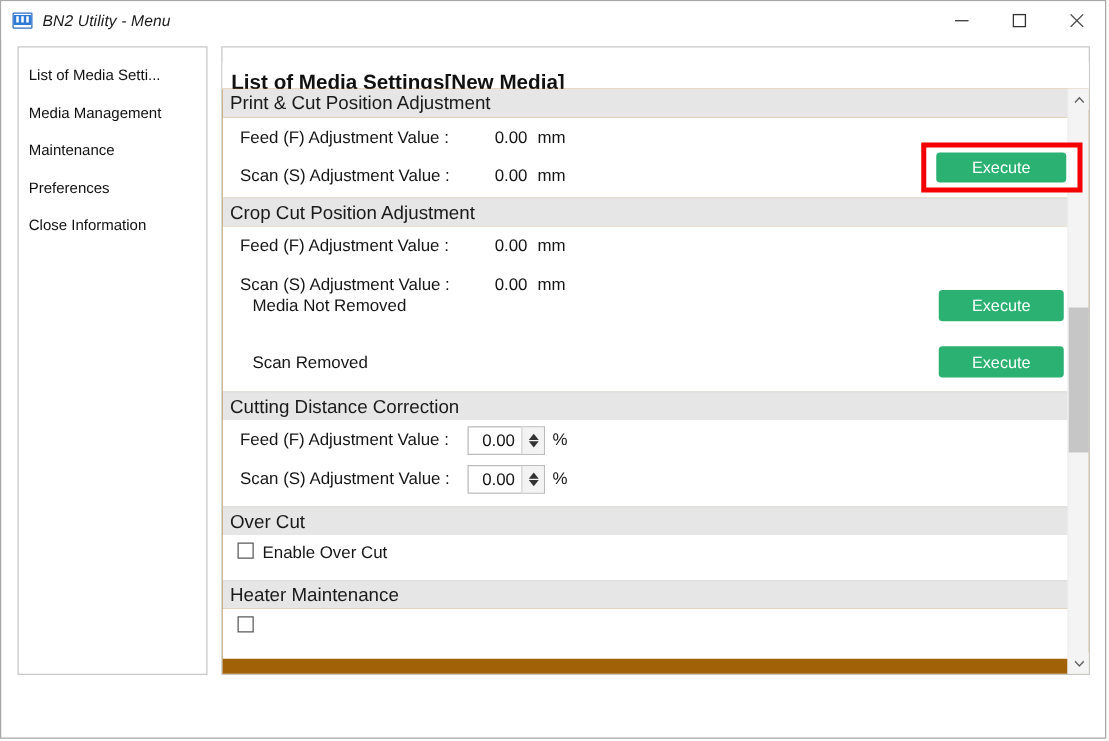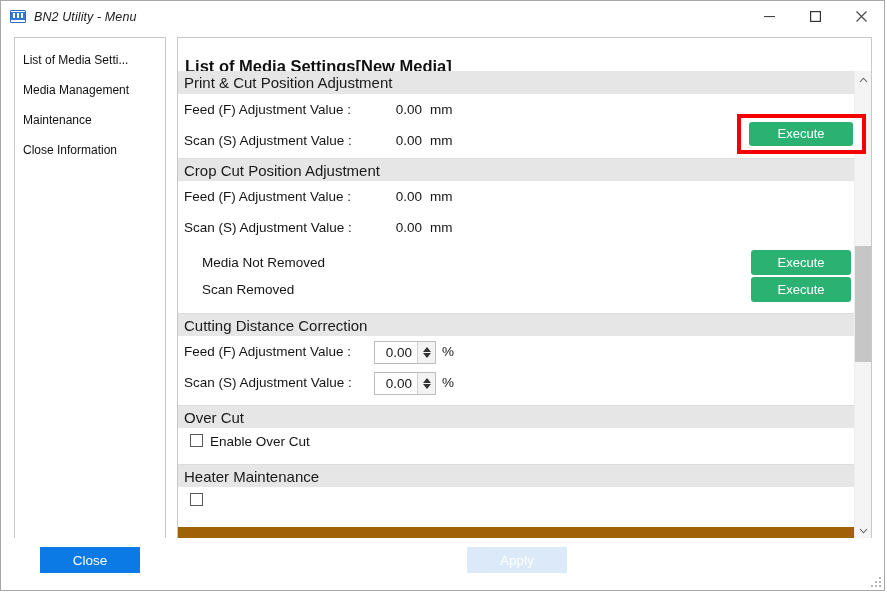--- a/index.html
+++ b/index.html
@@ -176,21 +176,21 @@
     position: relative;
     background: #ffffff;
   }
 
   .row {
     position: relative;
     height: 31px;
   }
   .row-label {
     position: absolute;
-    left: 6px;
+    left: 14px;
     top: 0;
     height: 31px;
     line-height: 31px;
     font-size: 13.5px;
     color: #151515;
     white-space: nowrap;
   }
   .row-label.indent {
     left: 24px;
   }
@@ -459,20 +459,21 @@
           <line x1="10.5" y1="0.5" x2="0.5" y2="10.5" stroke="#444" stroke-width="1.1"></line>
         </svg>
       </button>
     </div>
   </div>
 
   <div id="sidebar">
     <div class="nav-item">List of Media Setti...</div>
     <div class="nav-item">Media Management</div>
     <div class="nav-item">Maintenance</div>
+    <div class="nav-item">Preferences</div>
     <div class="nav-item">Close Information</div>
   </div>
 
   <div id="main-panel">
 
     <div id="panel-title">List of Media Settings[New Media]</div>
 
     <div id="scroll-viewport">
       <div id="scroll-content">
 
@@ -495,21 +496,21 @@
           <div class="row" style="top:0;position:absolute;width:100%;">
             <span class="row-label">Feed (F) Adjustment Value :</span>
             <span class="row-value">0.00</span>
             <span class="row-unit">mm</span>
           </div>
           <div class="row" style="top:31px;position:absolute;width:100%;">
             <span class="row-label">Scan (S) Adjustment Value :</span>
             <span class="row-value">0.00</span>
             <span class="row-unit">mm</span>
           </div>
-          <div class="row" style="top:66px;position:absolute;width:100%;">
+          <div class="row" style="top:48px;position:absolute;width:100%;">
             <span class="row-label indent">Media Not Removed</span>
             <button class="exec-btn" style="left:573px;top:3px;">Execute</button>
           </div>
           <div class="row" style="top:93px;position:absolute;width:100%;">
             <span class="row-label indent">Scan Removed</span>
             <button class="exec-btn" style="left:573px;top:3px;">Execute</button>
           </div>
         </div>
 
         <div class="section-header">Cutting Distance Correction</div>
@@ -568,26 +569,14 @@
           <polyline points="1,1 4.5,4.8 8,1" fill="none" stroke="#606060" stroke-width="1.1"></polyline>
         </svg>
       </div>
     </div>
   </div>
 
   <div id="highlight-inner"></div>
   <button id="exec-hl">Execute</button>
   <div id="highlight-box"></div>
 
-  <div id="footer">
-    <button id="close-btn">Close</button>
-    <button id="apply-btn" disabled="">Apply</button>
-    <div id="resize-grip">
-      <i style="left:9px;top:9px;"></i>
-      <i style="left:5px;top:9px;"></i>
-      <i style="left:9px;top:5px;"></i>
-      <i style="left:1px;top:9px;"></i>
-      <i style="left:9px;top:1px;"></i>
-      <i style="left:5px;top:5px;"></i>
-    </div>
-  </div>
 
 </div>
 
 </body></html>

